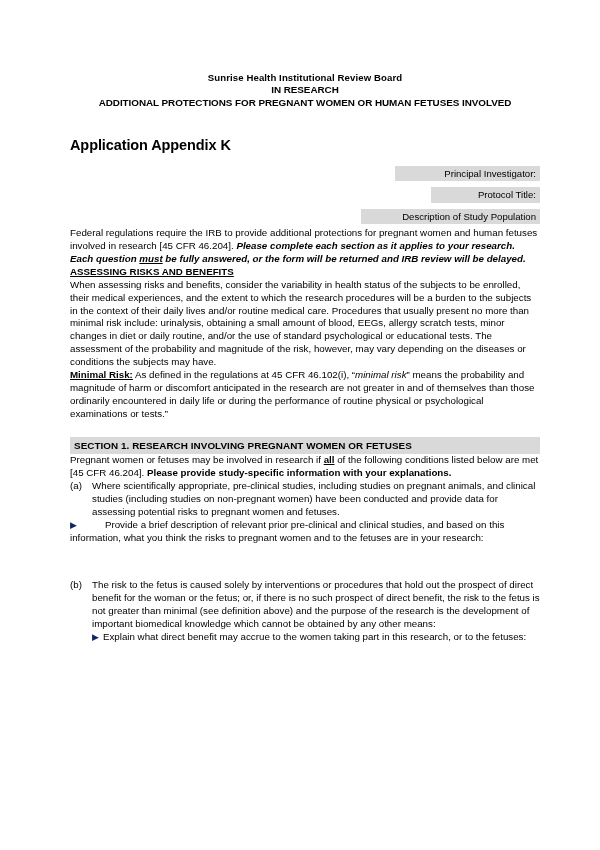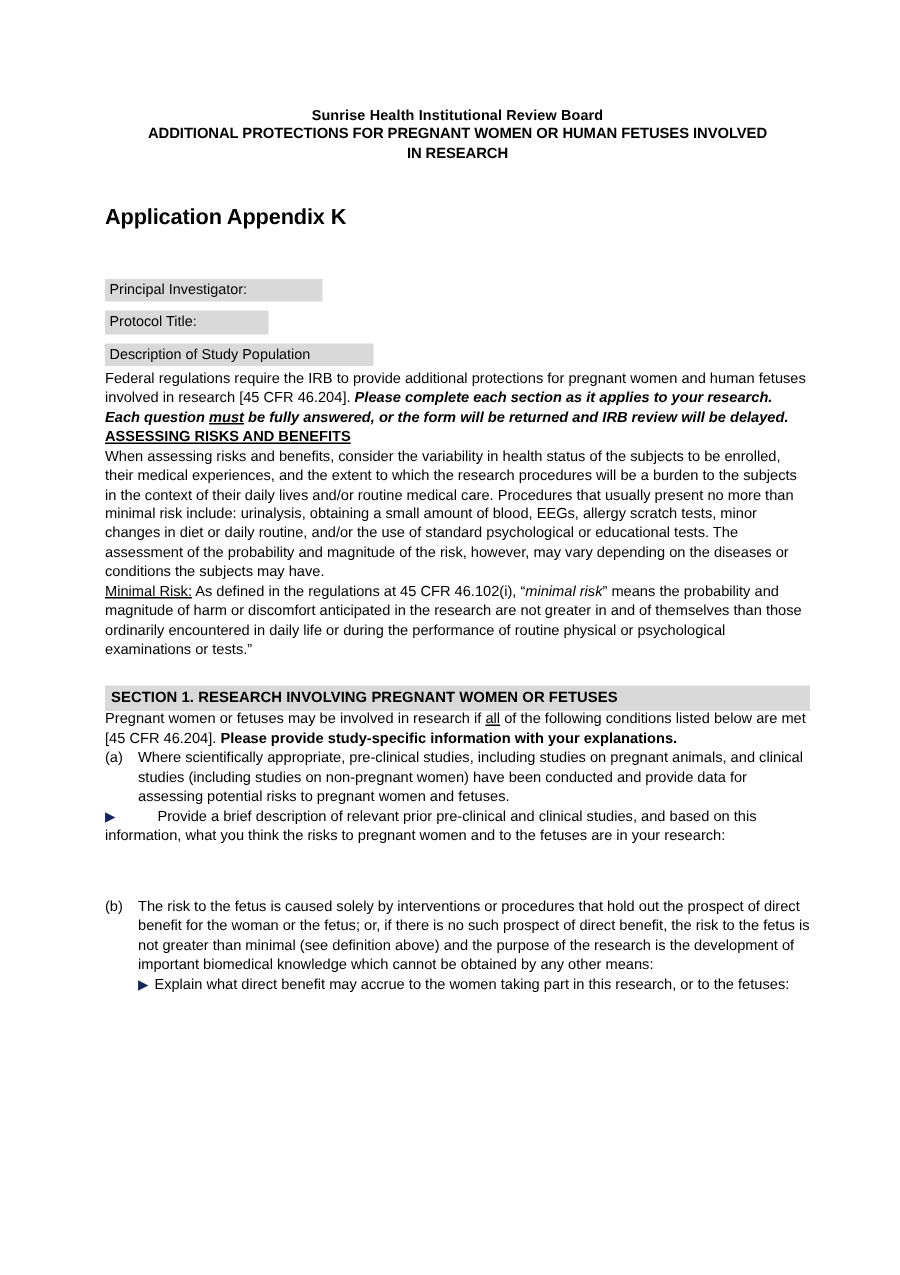--- a/index.html
+++ b/index.html
@@ -48,21 +48,22 @@
   
   .appendix-heading {
     font-size: 14.5px;
     font-weight: bold;
     margin-top: 28px;
     letter-spacing: -0.1px;
   }
 
   
   .field-list {
-    margin-top: 30px;
+    margin-top: 10px;
+    text-align: right;
   }
   .field-row {
     background: #d9d9d9;
     font-size: 9.6px;
     line-height: 1.0;
     padding: 3px 4px 3px 3px;
     margin-bottom: 3px;
     display: inline-block;
     white-space: nowrap;
   }
@@ -78,21 +79,21 @@
     margin: 0;
     text-align: left;
   }
   .sp-lg { margin-top: 17px; }
   .sp-md { }
   .sp-sm { margin-top: 9px; }
 
   .bi { font-weight: bold; font-style: italic; }
   .bi u { text-decoration: underline; }
   .it { font-style: italic; }
-  .bu { font-weight: normal; text-decoration: underline; }
+  .bu { font-weight: bold; text-decoration: underline; }
   .b { font-weight: bold; }
 
   
   .uhead {
     font-size: 9.75px;
     font-weight: bold;
     text-decoration: underline;
     line-height: 1.32;
     margin: 0;
   }
@@ -173,22 +174,22 @@
   .footer-right span, .footer-center span { font-variant: small-caps; }
 </style>
 </head>
 <body>
 
 <div class="page">
   <div class="content">
 
     <div class="doc-title-block">
       <div class="org-name">Sunrise Health Institutional Review Board</div>
+      <div class="doc-subject">IN RESEARCH</div>
       <div class="doc-subject">ADDITIONAL PROTECTIONS FOR PREGNANT WOMEN OR HUMAN FETUSES INVOLVED</div>
-      <div class="doc-subject">IN RESEARCH</div>
     </div>
 
     <div class="appendix-heading">Application Appendix K</div>
 
     <div class="field-list">
       <div class="field-row w1">Principal Investigator:</div>
       <span class="field-clear"></span>
       <div class="field-row w2">Protocol Title:</div>
       <span class="field-clear"></span>
       <div class="field-row w3">Description of Study Population</div>

